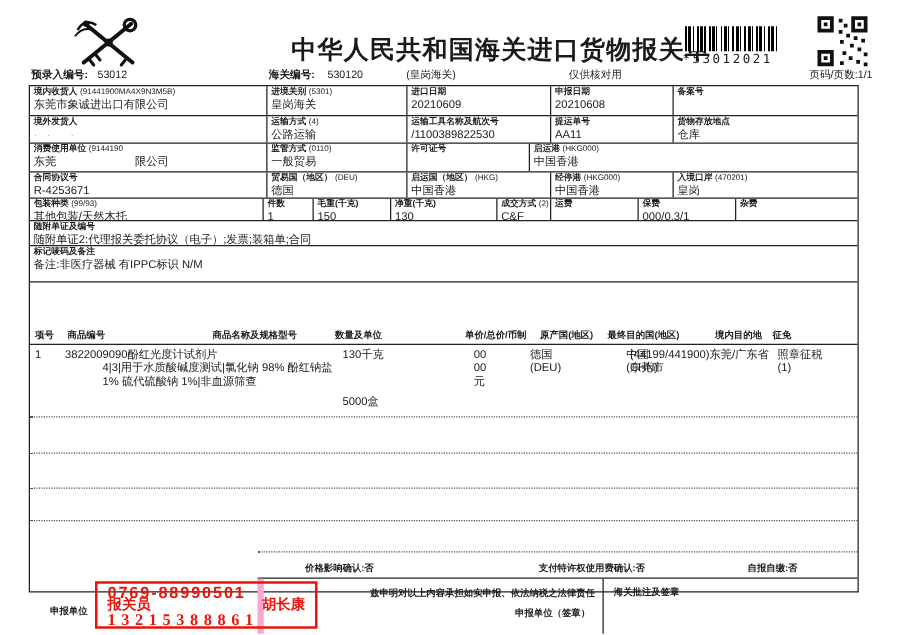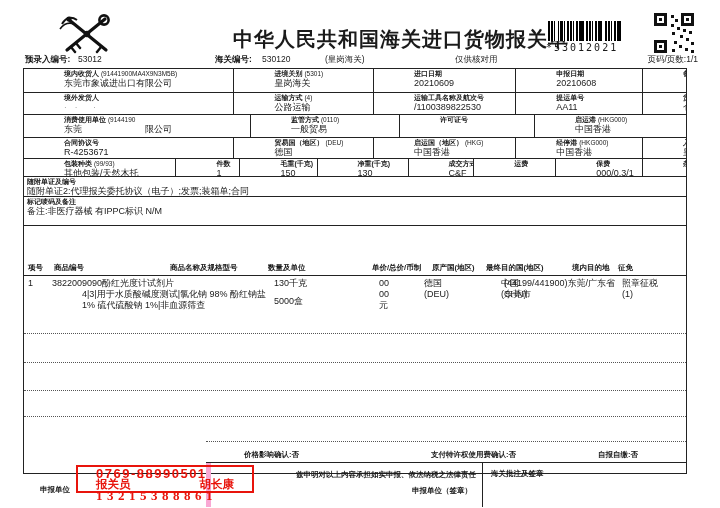--- a/index.html
+++ b/index.html
@@ -12,21 +12,21 @@
     background:repeating-linear-gradient(90deg,#000 0 1.5px,#fff 1.5px 2.5px,#000 2.5px 5px,#fff 5px 6px,#000 6px 7px,#fff 7px 9.5px);}
   .barcode-text{position:absolute;left:546px;top:42px;width:80px;font-family:"DejaVu Sans Mono",monospace;
     font-size:10px;letter-spacing:2px;white-space:nowrap;}
   .qr{position:absolute;left:652px;top:11px;}
   .meta{position:absolute;left:0;top:54px;width:720px;height:12px;font-size:8.5px;}
   .meta span{position:absolute;white-space:nowrap;}
   .m-lb{font-weight:bold;}
   
   .formbox{position:absolute;left:23px;top:68px;width:664px;height:406px;border:1px solid #222;box-sizing:border-box;}
   .fr{display:flex;border-bottom:1px solid #222;box-sizing:border-box;}
-  .c{box-sizing:border-box;border-right:1px solid #222;padding:1px 3px;overflow:hidden;margin-left:37px;}
+  .c{box-sizing:border-box;border-right:1px solid #222;padding:1px 3px;overflow:hidden;}
   .c:last-child{border-right:none;}
   .l{font-size:7px;line-height:8px;white-space:nowrap;}
   .lb{font-weight:bold;}
   .cd{font-size:6.5px;}
   .v{font-size:9px;line-height:11px;white-space:nowrap;}
   .dim{color:#9a9a9a;font-size:8px;}
   .cw1{width:190px}.cw2{width:112px}.cw3{width:115px}.cw4{width:98px}.cw5{flex:1}
   .u1{width:187px}.u2{width:40px}.u3{width:62px}.u4{width:85px}.u5{width:43px}.u6{width:70px}.u7{width:78px}.u8{flex:1}
   .wide{border-bottom:1px solid #222;padding:1px 3px;box-sizing:border-box;}
   
@@ -41,22 +41,22 @@
   .confirm span{position:absolute;top:7px;font-size:7.5px;font-weight:bold;white-space:nowrap;}
   .brow{position:absolute;left:0;right:0;top:187px;bottom:0;display:flex;}
   .bleft{width:182px;position:relative;font-family:Liberation Mono, monospace;}
   .bleft .tag{position:absolute;left:16px;top:22px;font-size:7.5px;font-weight:bold;}
   .bmid{width:277px;border-left:5px solid #f9a8d4;border-right:1px solid #222;box-sizing:border-box;position:relative;}
   .bmid .st1{position:absolute;right:6px;top:6px;font-size:7.5px;font-weight:bold;white-space:nowrap;}
   .bmid .st2{position:absolute;right:10px;top:22px;font-size:7.5px;font-weight:bold;}
   .bright{flex:1;position:relative;}
   .bright .tag{position:absolute;left:8px;top:5px;font-size:7.5px;font-weight:bold;}
   
-  .stamp{position:absolute;left:52px;top:189px;width:178px;height:28px;border:2.5px solid #e8140c;box-sizing:border-box;
-    color:#e8140c;font-weight:bold;display:flex;flex-direction:column;justify-content:space-between;padding:1px 18px;background:rgba(255,255,255,.0);z-index:5;}
+  .stamp{position:absolute;left:52px;top:189px;width:178px;height:38px;border:2.5px solid #e8140c;box-sizing:border-box;
+    color:#e8140c;font-weight:bold;display:flex;flex-direction:column;justify-content:space-between;padding:1px 8px;background:rgba(255,255,255,.0);z-index:5;}
   .s1{font-size:13px;letter-spacing:1.5px;white-space:nowrap;}
   .s2{font-size:11.5px;display:flex;justify-content:space-between;}
   .s3{font-size:13px;letter-spacing:4.5px;white-space:nowrap;font-family:Liberation Serif, serif;}
 </style>
 </head>
 <body>
 
 <div class="sheet">
 
   <svg class="emblem" width="62" height="46" viewBox="0 0 62 46">
@@ -268,21 +268,21 @@
       </div>
 
       <div class="gcol" style="left:28px;width:312px">
         <div>3822009090酚红光度计试剂片</div>
         <div class="ind">4|3|用于水质酸碱度测试|氯化钠 98% 酚红钠盐</div>
         <div class="ind">1% 硫代硫酸钠 1%|非血源筛查</div>
       </div>
 
       <div class="gcol tr" style="left:250px;width:72px">
         <div>130千克</div>
-        <div style="margin-top:7px">5000盒</div>
+        <div style="margin-top:27px">5000盒</div>
       </div>
 
       <div class="gcol tr" style="left:355px;width:45px">
         <div>00</div>
         <div>00</div>
         <div>元</div>
       </div>
 
       <div class="gcol tr" style="left:400px;width:48px">
         <div>德国</div>

